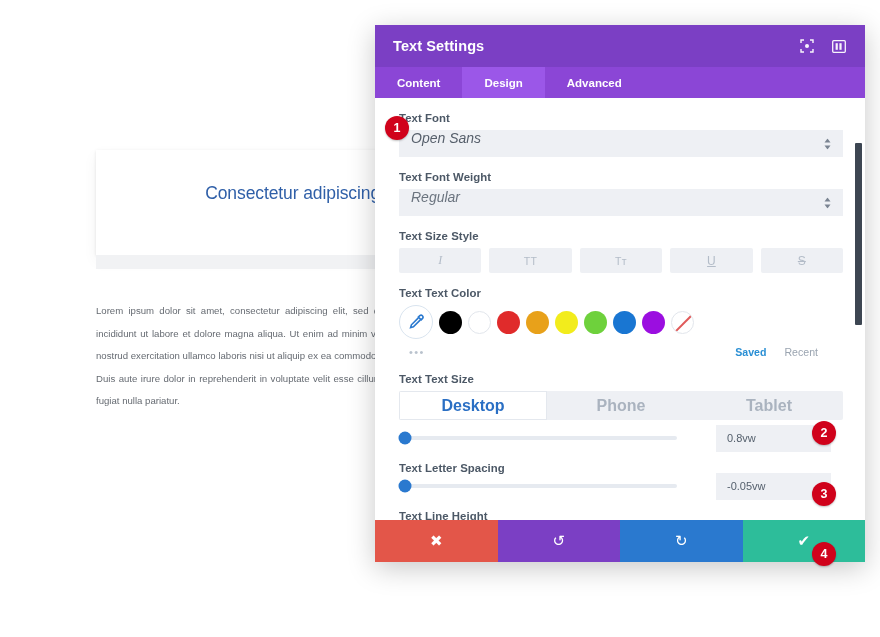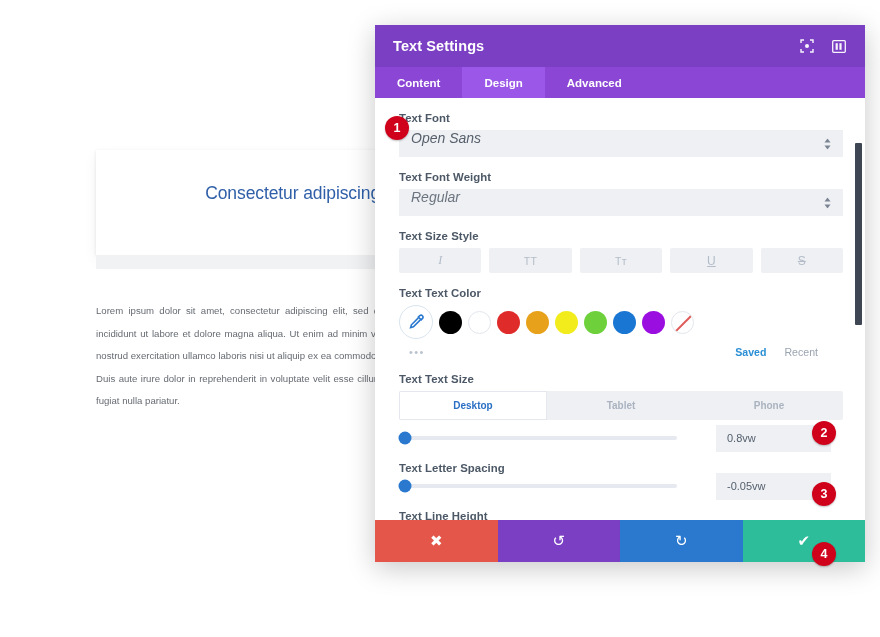--- a/index.html
+++ b/index.html
@@ -153,21 +153,21 @@
   }
   .meta-link.saved { color: #2a8fd4; font-weight: bold; cursor: pointer; }
   .meta-link.recent { color: #9aa4b0; cursor: pointer; }
 
   .device-tabs {
     display: flex; height: 29px; background: #eef0f4;
     border-radius: 2px; overflow: hidden;
   }
   .device-tab {
     flex: 1 1 0; display: flex; align-items: center; justify-content: center;
-    font-size: 10px; color: #aab3bf; font-weight: bold;
+    font-size: 16px; color: #aab3bf; font-weight: bold;
     cursor: pointer;
   }
   .device-tab.active {
     background: #ffffff; color: #2a6fc4;
     box-shadow: inset 0 0 0 1px #e4e8ee;
   }
 
   .slider-row {
     display: flex; align-items: center; gap: 0; margin-top: 10px;
     position: relative;
@@ -328,22 +328,22 @@
             <span class="meta-link saved">Saved</span>
             <span class="meta-link recent">Recent</span>
           </span>
         </div>
       </div>
 
       <div class="field" style="margin-top:2px;">
         <div class="field-label">Text Text Size</div>
         <div class="device-tabs">
           <div class="device-tab active">Desktop</div>
+          <div class="device-tab">Phone</div>
           <div class="device-tab">Tablet</div>
-          <div class="device-tab">Phone</div>
         </div>
         <div class="slider-row" style="margin-top:16px;">
           <div class="slider-track">
             <div class="slider-fill" style="width:2%"></div>
             <div class="slider-thumb" style="left:2%"></div>
           </div>
           <div class="value-box">0.8vw</div>
         </div>
       </div>
 

